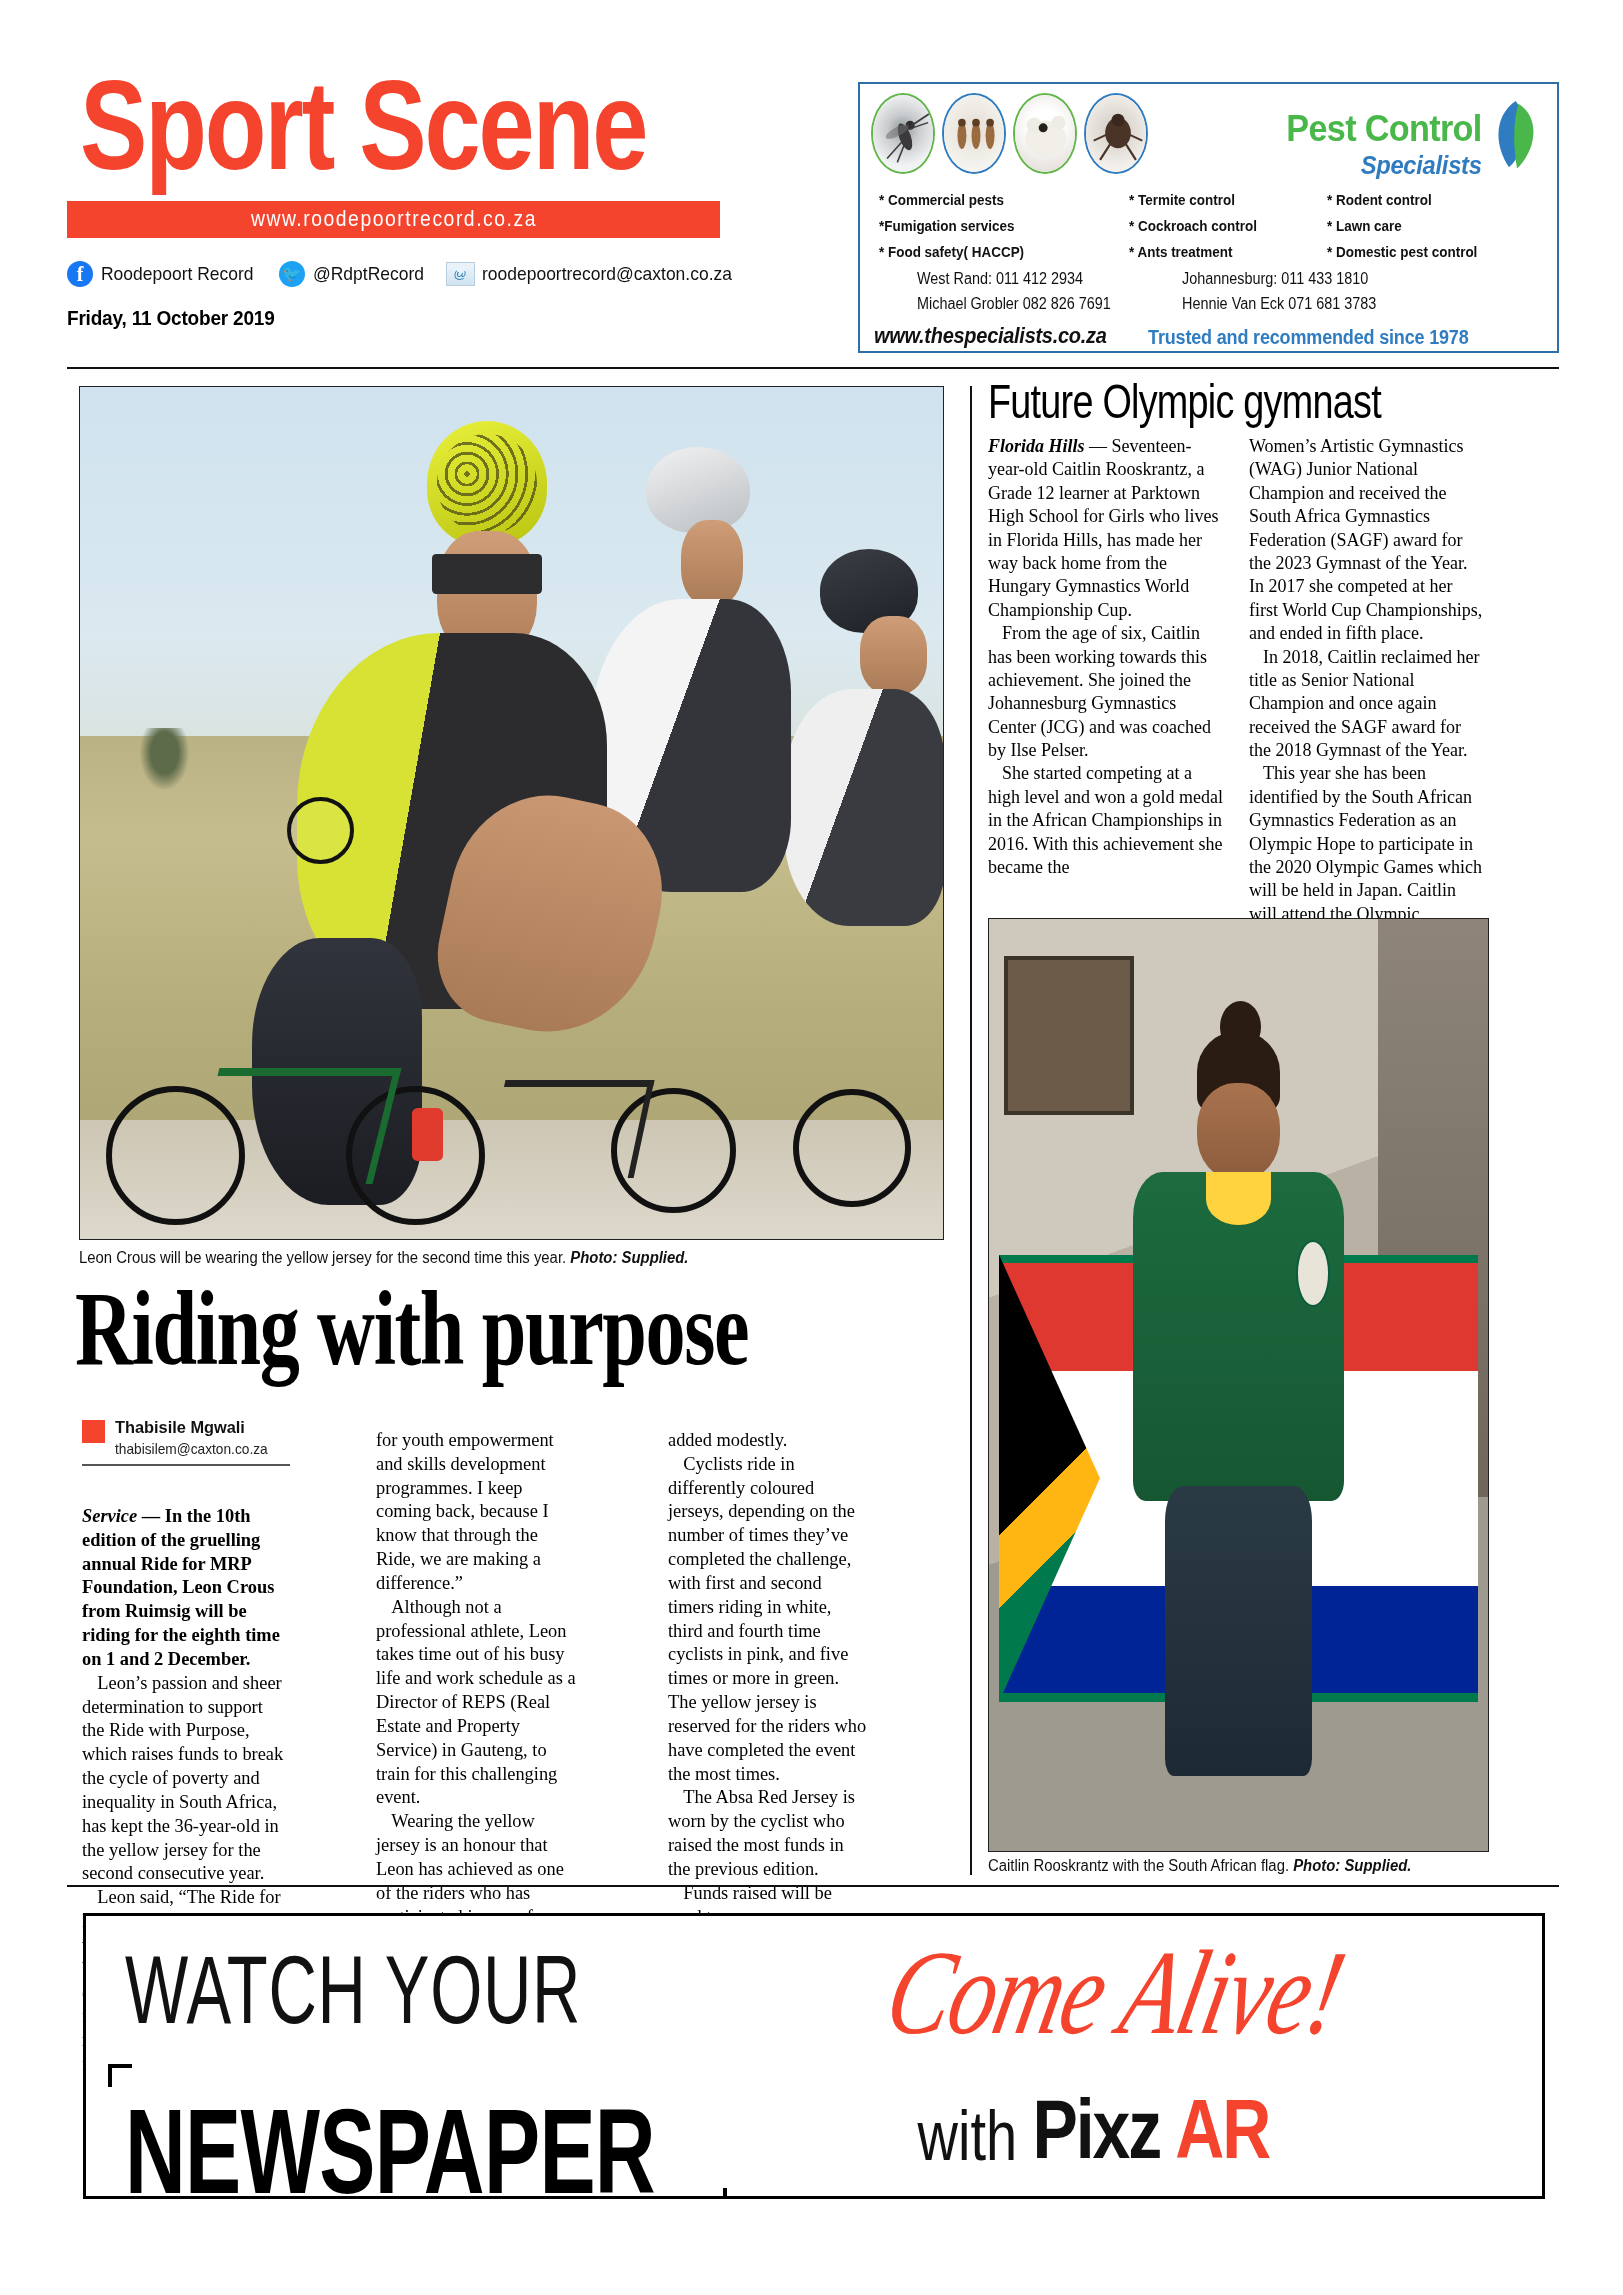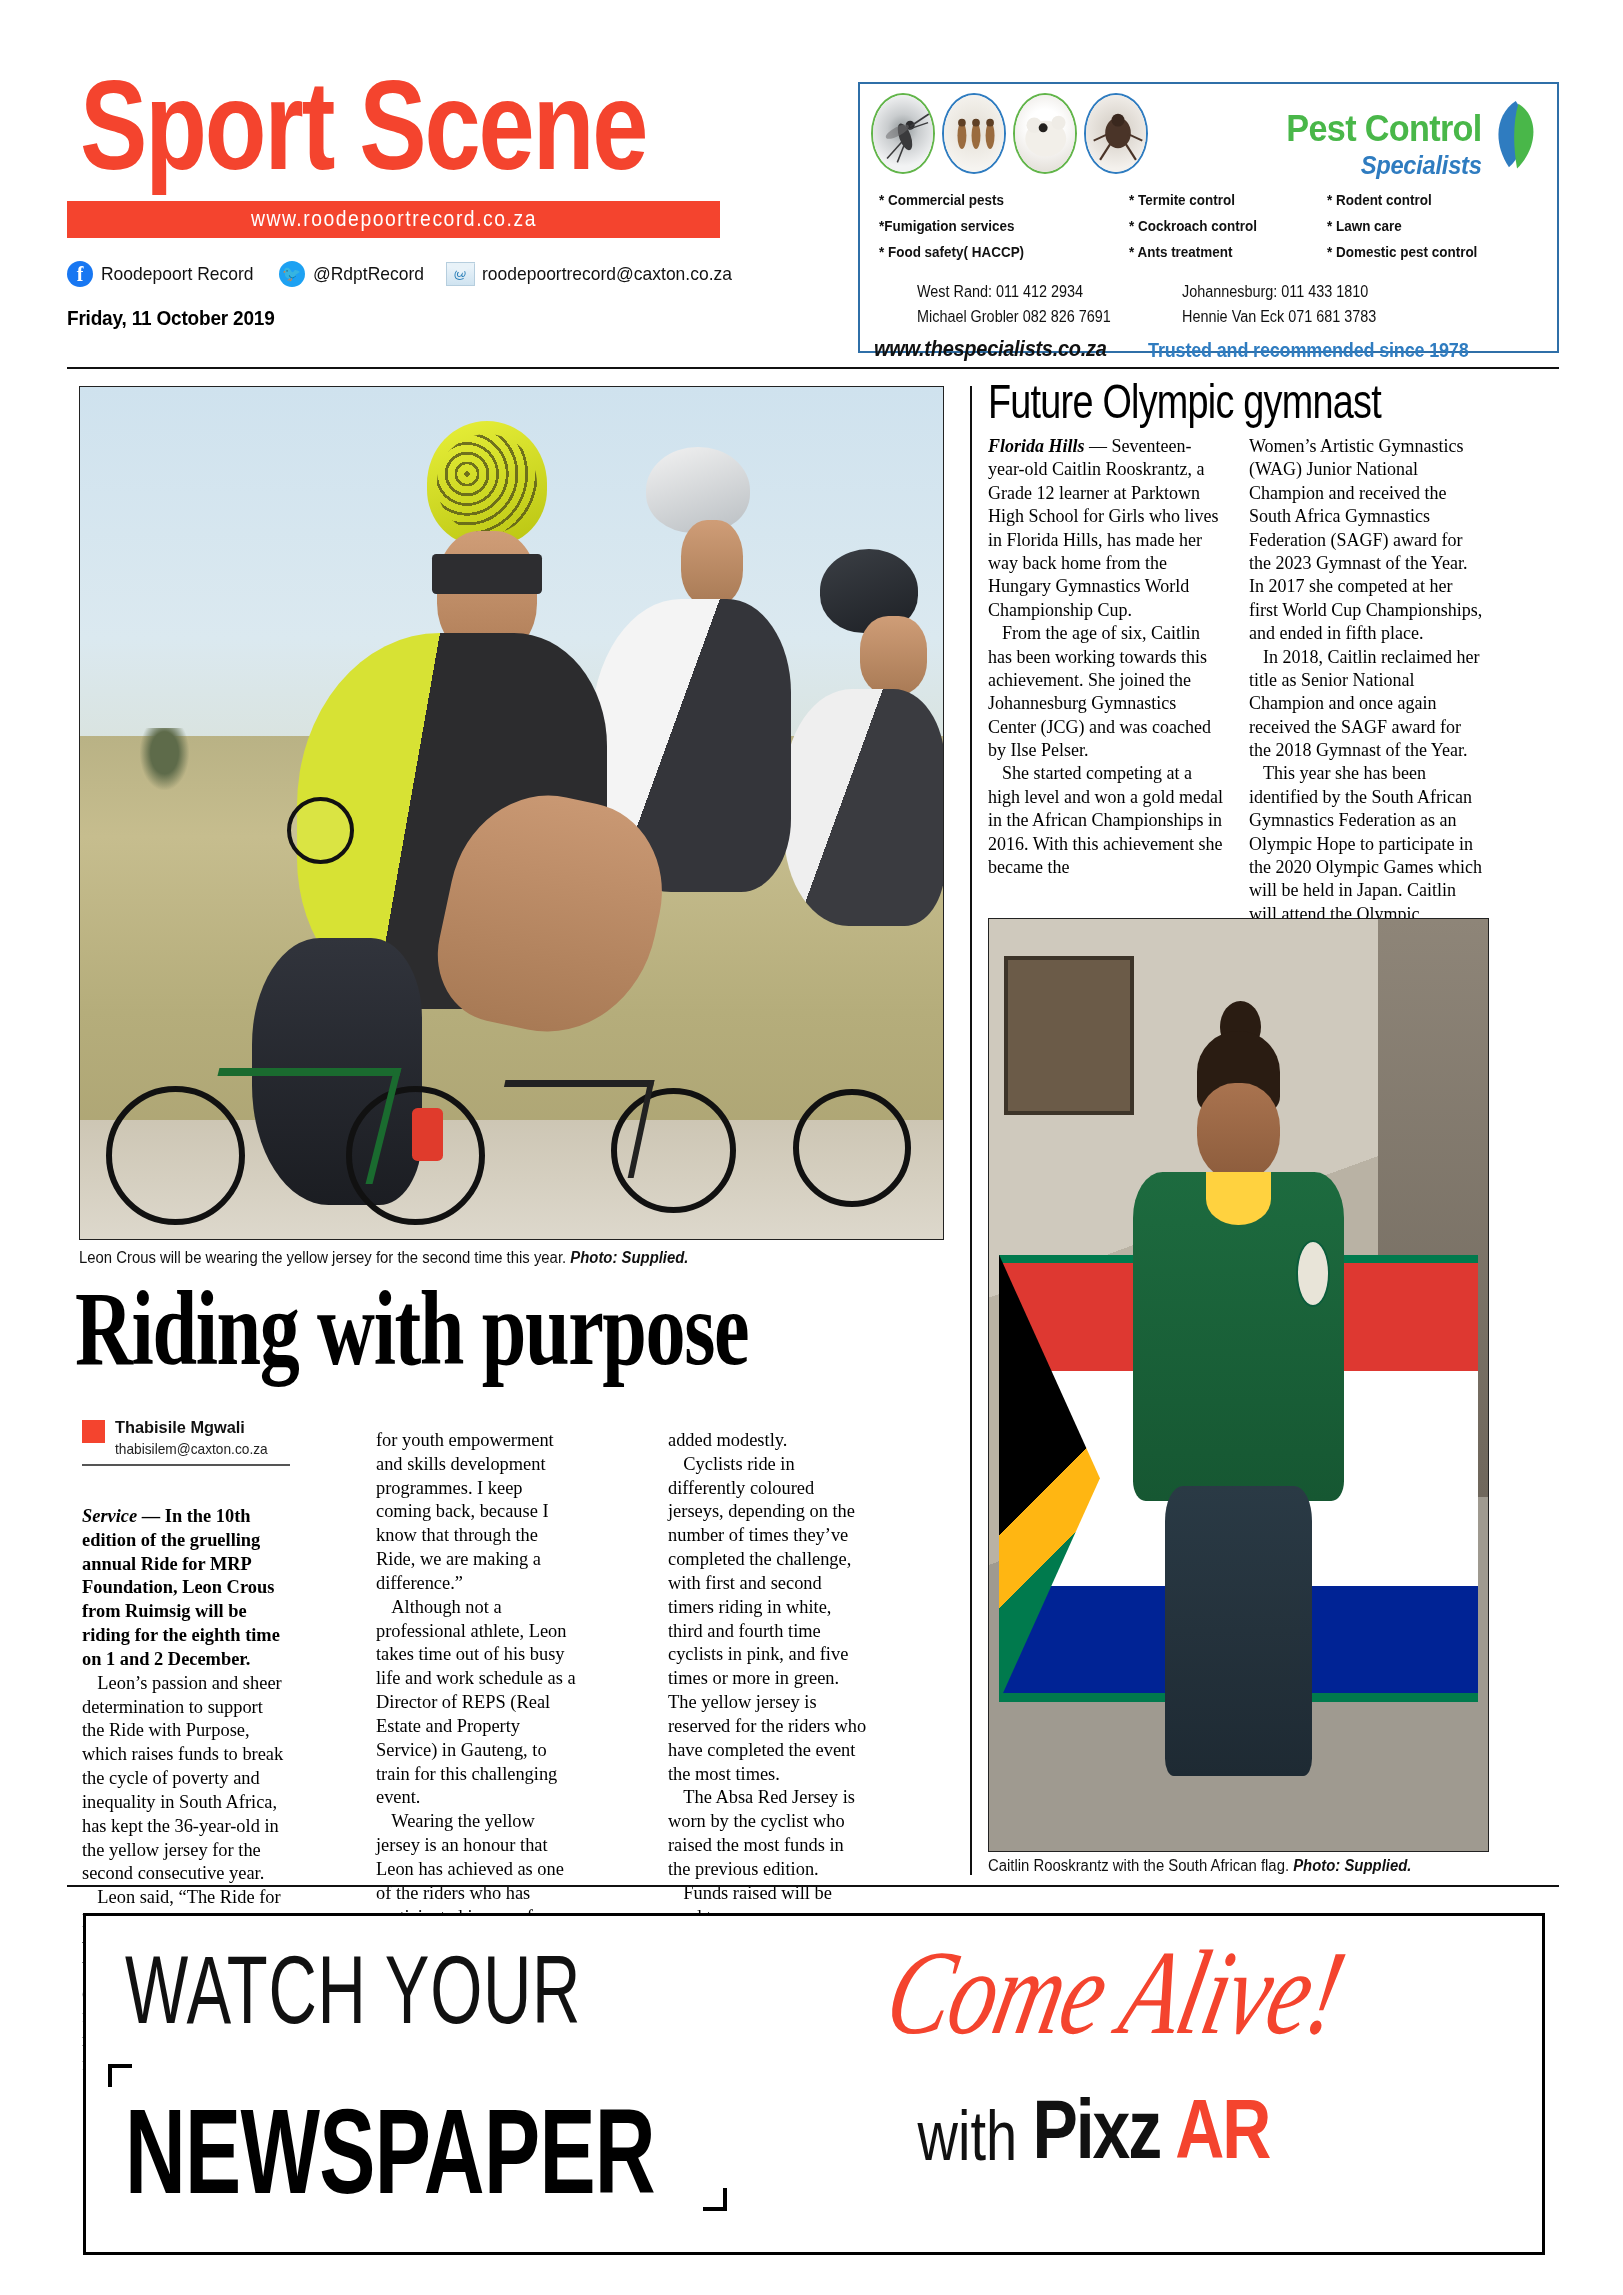--- a/index.html
+++ b/index.html
@@ -173,21 +173,21 @@
     font-size: 15.3px;
     font-weight: 700;
     color: #111;
     line-height: 1.72;
     transform: scaleX(0.88);
     transform-origin: left center;
     white-space: nowrap;
   }
   .pest-phones {
     display: flex;
-    margin-top: 13px;
+    margin-top: 0;
     padding: 0 9.7px;
   }
   .ph-col { }
   .ph-col.a { flex: 0 0 46%; padding-left: 36px; }
   .ph-col.b { flex: 1; }
   .ph-col div {
     font-size: 16px;
     color: #111;
     line-height: 1.6;
     transform: scaleX(0.9);
@@ -428,21 +428,21 @@
     transform: scaleX(0.93);
     transform-origin: left center;
     white-space: nowrap;
   }
   .gym-caption b { font-style: italic; font-weight: 700; }
 
   
   .bottom-ad {
     position: absolute;
     left: 83px; top: 1913px;
-    width: 1462px; height: 342px;
+    width: 1462px; height: 286px;
     border: 3.5px solid #000;
     background: #fff;
     overflow: hidden;
   }
   .ad-inner { position: relative; width:100%; height:100%; padding: 14px 25px; }
   .ad-left { position:absolute; left: 39px; top: 16.7px; width: 666px; }
   .ad-watch {
     font-size: 67px; font-weight: 400; color: #111;
     letter-spacing: 0.7px;
     transform: scaleY(1.45) scaleX(1.0);

